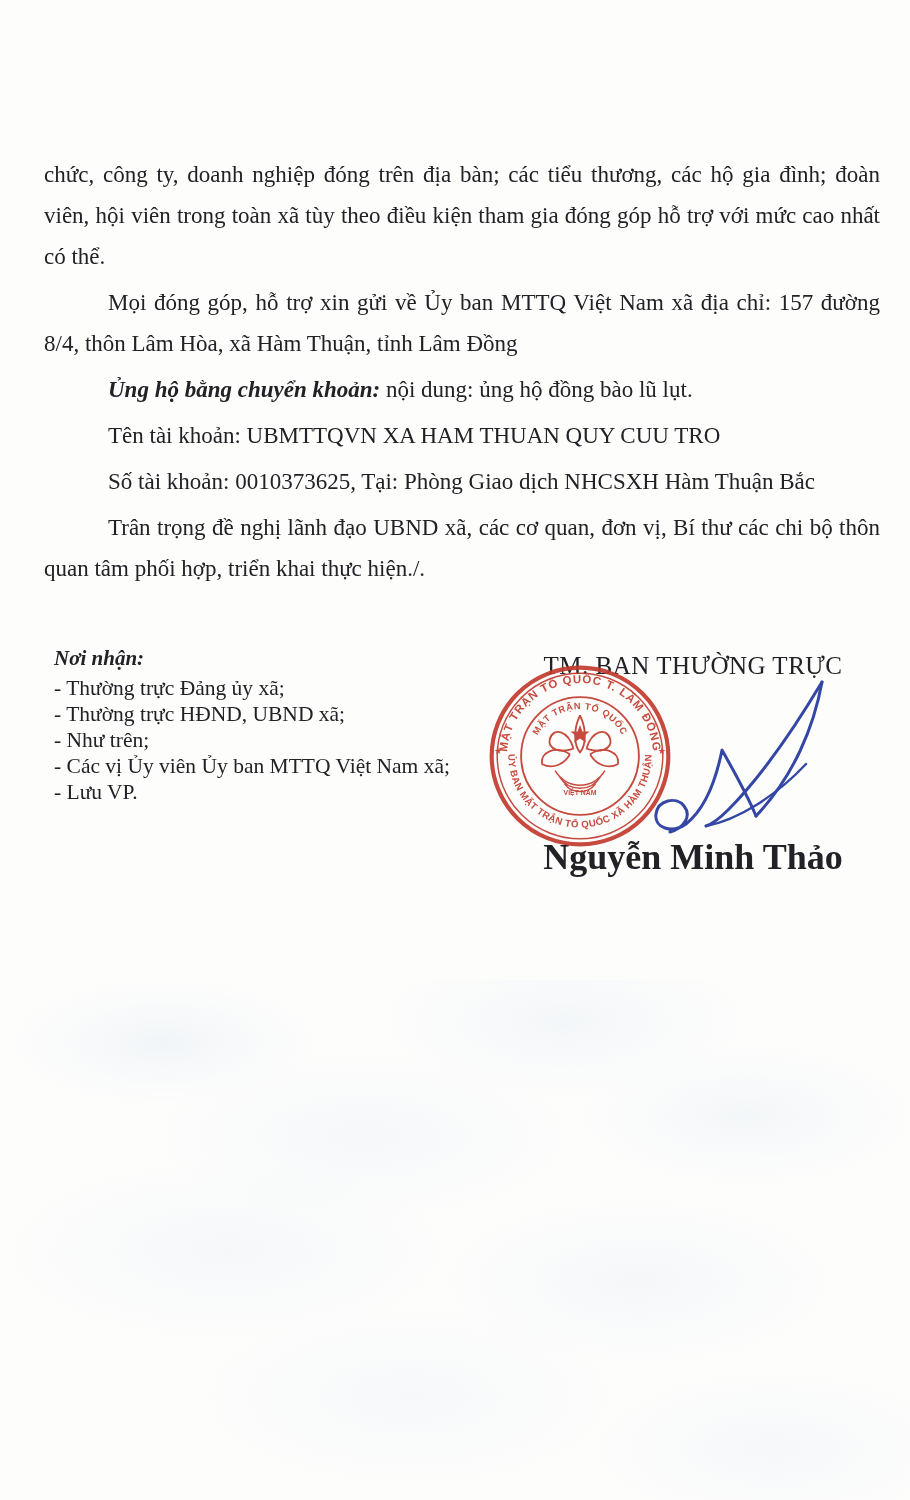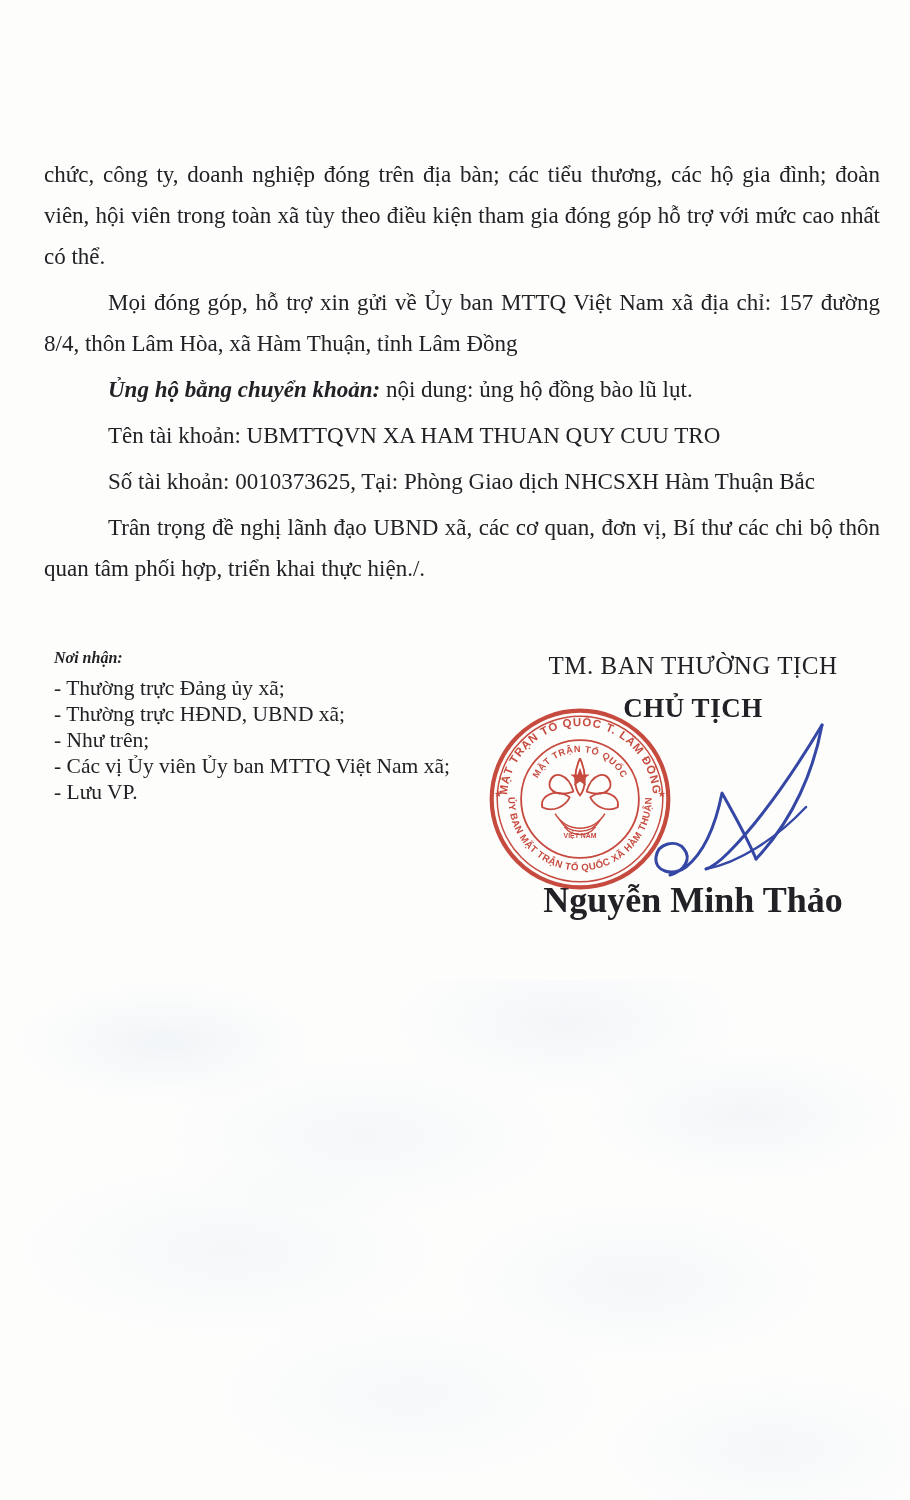--- a/index.html
+++ b/index.html
@@ -40,21 +40,21 @@
     position:relative;
   }
   .recipients{
     flex:1;
     padding-left:10px;
     font-size:21.5px;
     line-height:26px;
   }
   .recipients .head{
     font-weight:bold;font-style:italic;
-    font-size:16px;
+    font-size:21px;
     margin-bottom:4px;
   }
   .recipients .item{white-space:nowrap;}
   .sign-col{
     width:310px;
     margin-right:32px;
     text-align:center;
     position:relative;
   }
   .tm-line{font-size:25px;letter-spacing:.5px;white-space:nowrap;}
@@ -80,22 +80,21 @@
       <div class="recipients">
         <div class="head">Nơi nhận:</div>
         <div class="item">- Thường trực Đảng ủy xã;</div>
         <div class="item">- Thường trực HĐND, UBND xã;</div>
         <div class="item">- Như trên;</div>
         <div class="item">- Các vị Ủy viên Ủy ban MTTQ Việt Nam xã;</div>
         <div class="item">- Lưu VP.</div>
       </div>
 
       <div class="sign-col">
-        <div class="tm-line">TM. BAN THƯỜNG TỊCH</div>
-        <div class="title-line">CHỦ TỊCH</div>
+        <div class="tm-line">TM. BAN THƯỜNG TRỰC</div>
 
         <div class="seal-area">
 
           <svg class="stamp-svg" width="184" height="184" viewBox="-100 -100 200 200">
             <g fill="none" stroke="#c23b2e">
               <circle cx="0" cy="0" r="96" stroke-width="4.5"></circle>
               <circle cx="0" cy="0" r="90" stroke-width="1.6"></circle>
               <circle cx="0" cy="0" r="64" stroke-width="2"></circle>
               <path id="arcTopOuter" d="M -79 8 A 79.4 79.4 0 1 1 79 8" stroke="none"></path>
               <path id="arcBotOuter" d="M -74 -24 A 77.8 77.8 0 1 0 74 -24" stroke="none"></path>

